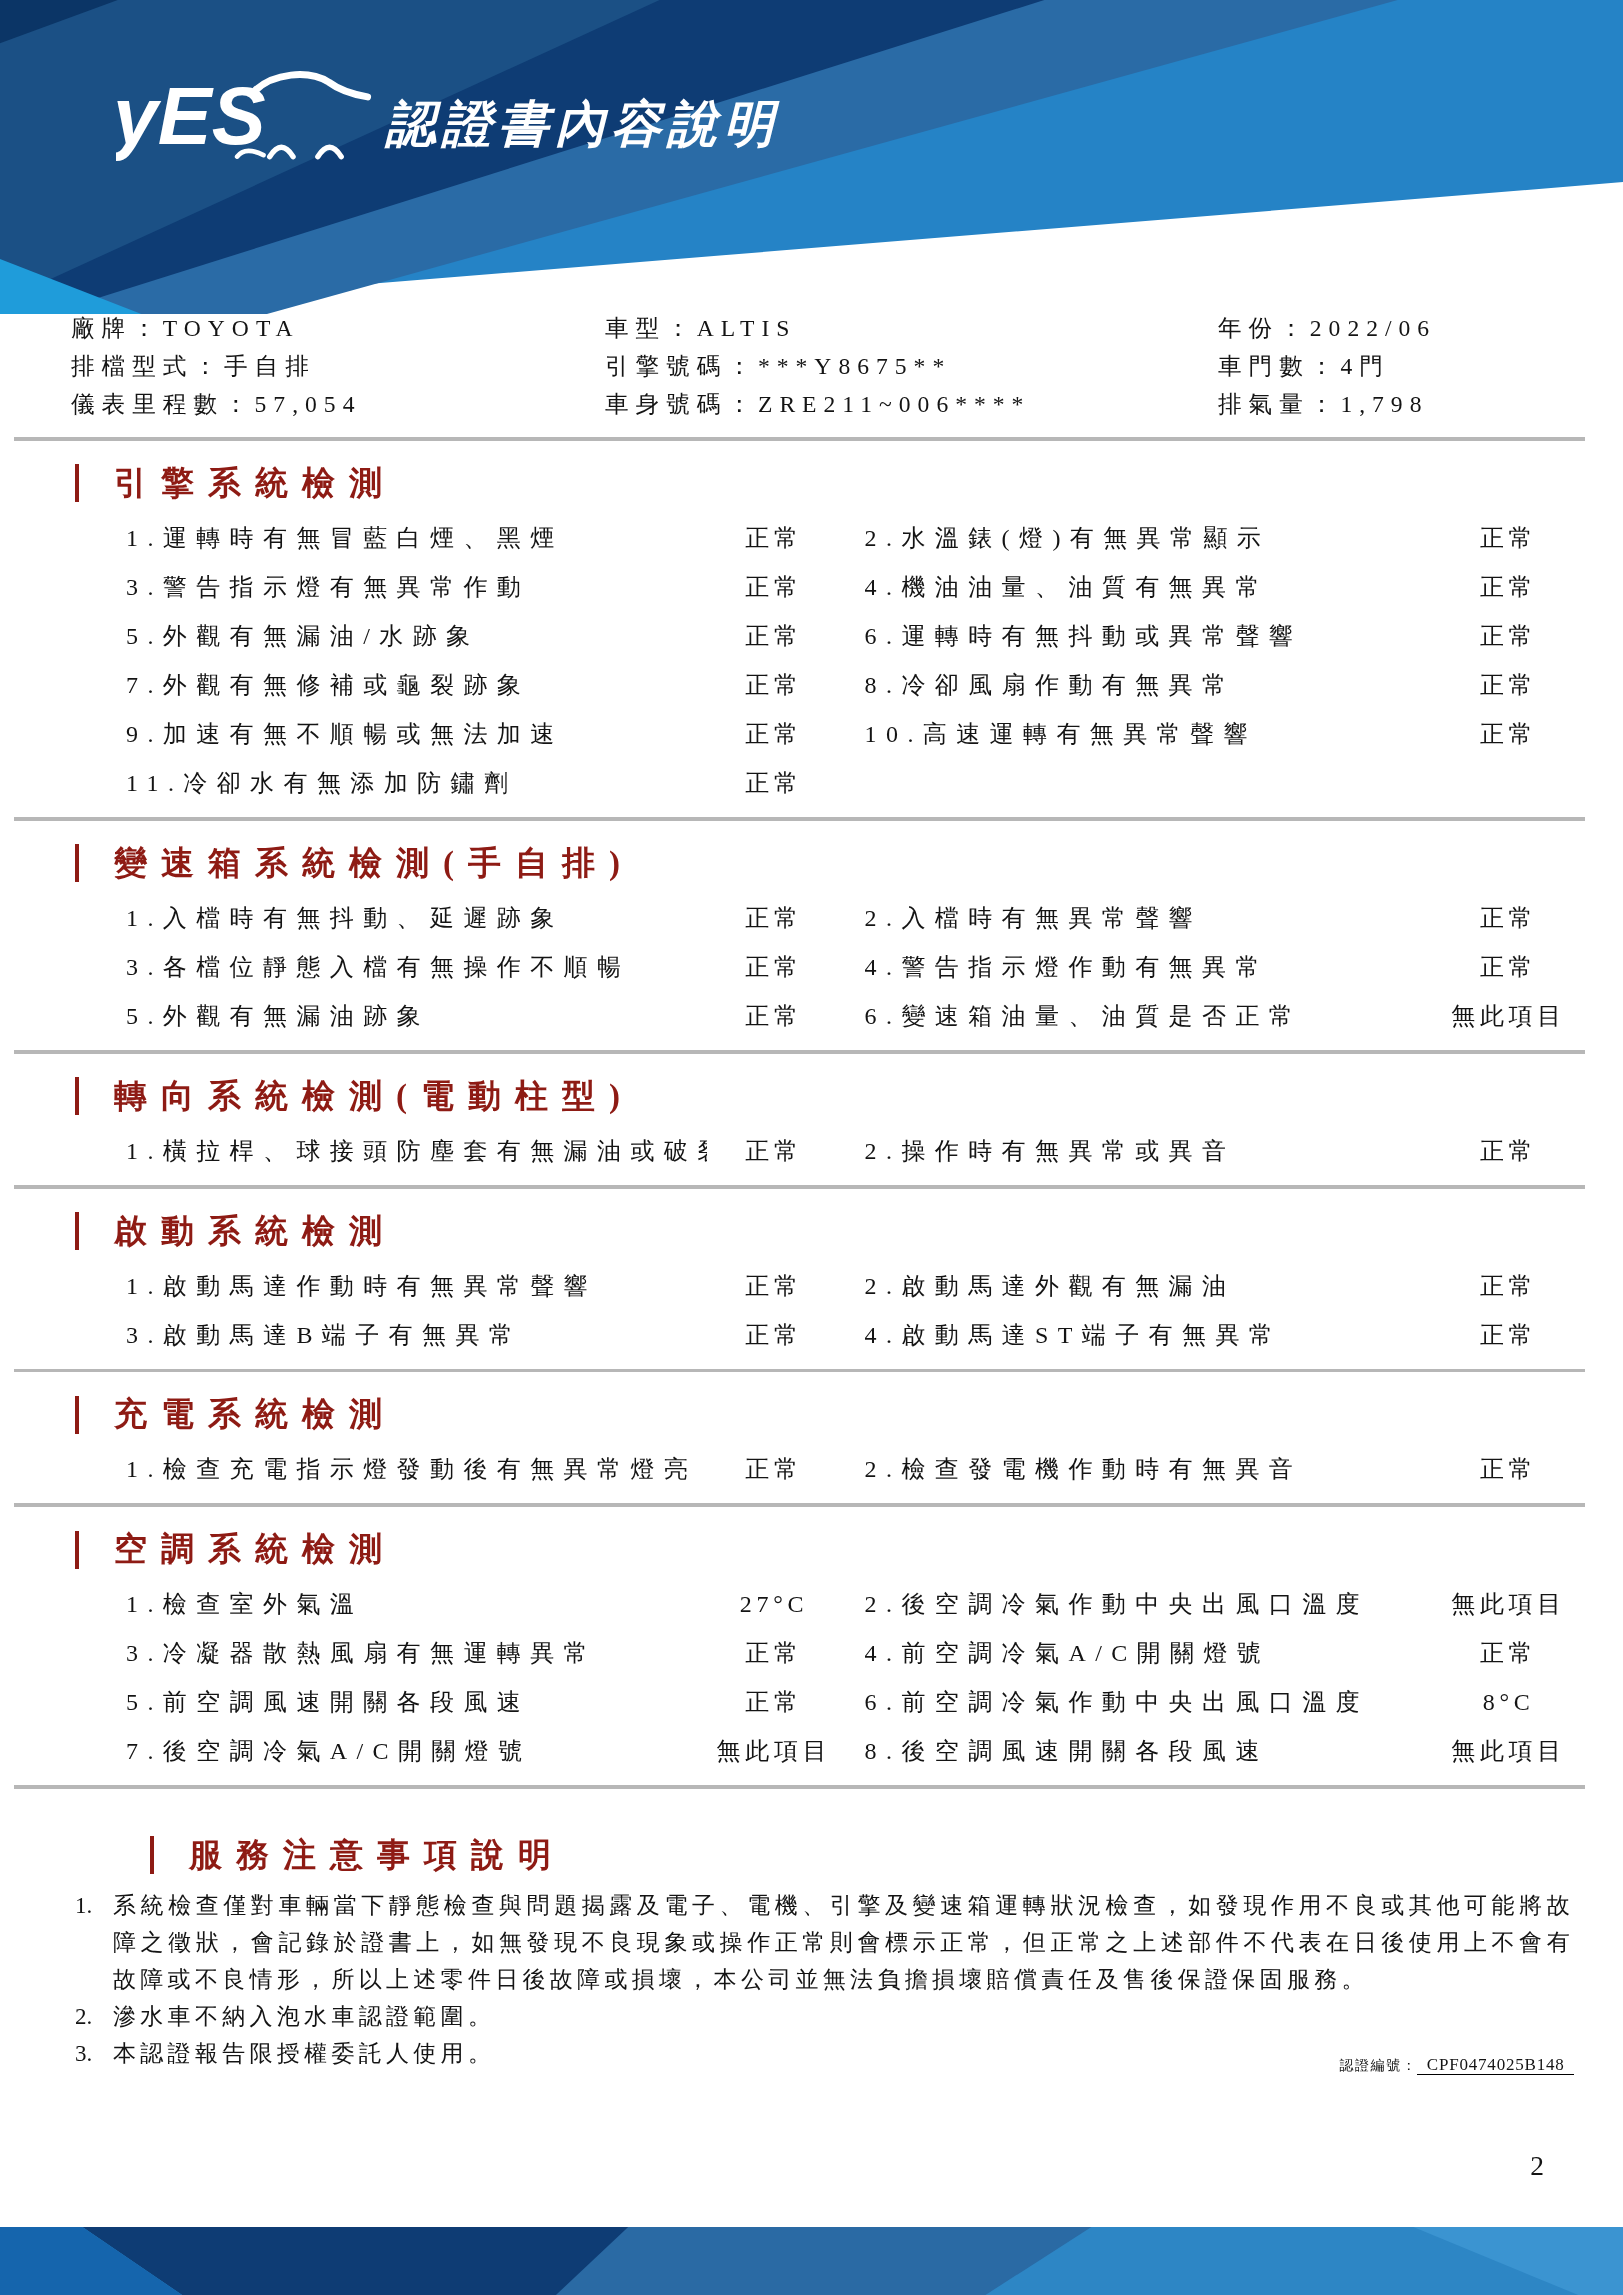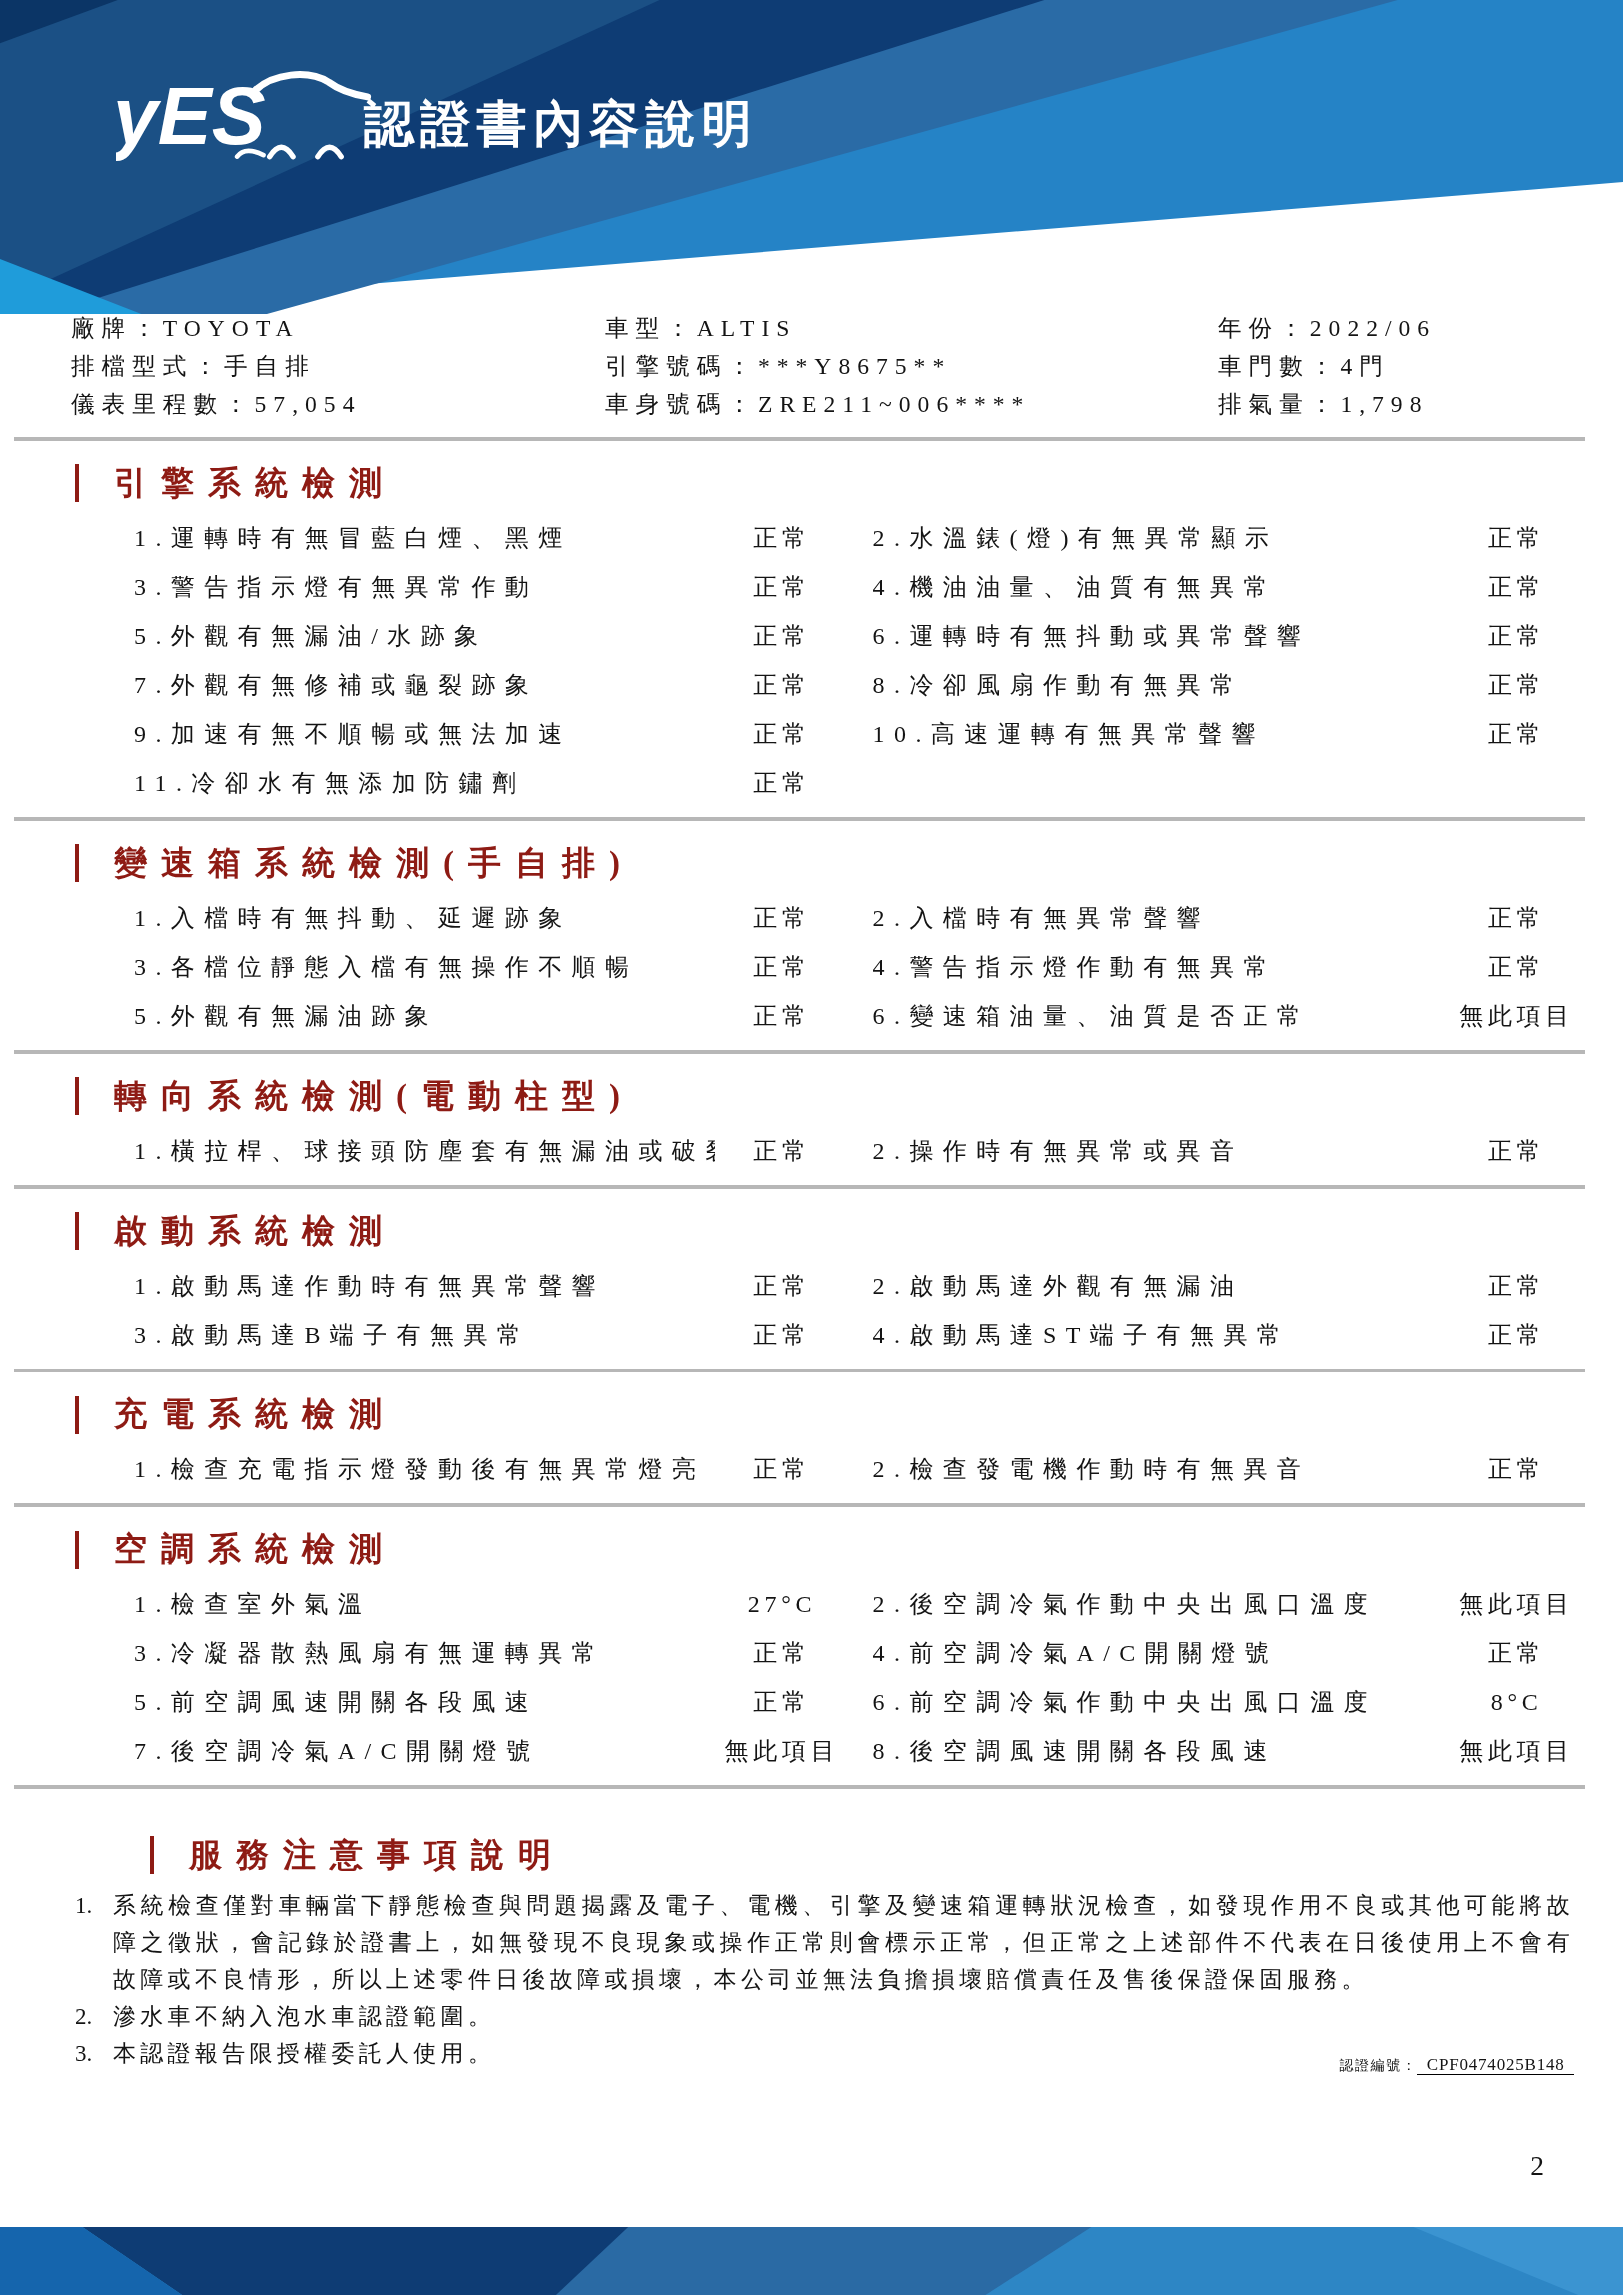--- a/index.html
+++ b/index.html
@@ -5,36 +5,36 @@
   html,body{margin:0;padding:0;background:#e8e8e8;}
   #page{
     position:relative;width:1623px;height:2295px;background:#fff;overflow:hidden;
     font-family:"Liberation Serif","DejaVu Serif",serif;color:#141414;
   }
   
   .header{position:absolute;top:0;left:0;width:1623px;height:314px;}
   .header svg.bg{position:absolute;top:0;left:0;width:100%;height:100%;display:block;}
   .logo{position:absolute;left:116px;top:63px;width:264px;height:105px;}
   .page-title{
-    position:absolute;left:364px;top:91px;font-size:50px;font-weight:bold;color:#ffffff;
-    letter-spacing:6.3px;font-family:"Liberation Sans","DejaVu Sans",sans-serif;white-space:nowrap;
+    position:absolute;left:386px;top:91px;font-size:50px;font-weight:bold;color:#ffffff;
+    letter-spacing:6.3px;font-family:"Liberation Sans","DejaVu Sans",sans-serif;white-space:nowrap;font-style:italic;
   }
   
   .info{position:absolute;top:300px;left:0;width:1623px;
     display:grid;grid-template-columns:534px 613px 1fr;
     padding:9.4px 47px 0 71px;box-sizing:border-box;}
   .info-col div{height:38px;line-height:38px;font-size:23.6px;letter-spacing:7px;white-space:nowrap;}
   
   .divider{height:3.9px;background:#b7b7b7;margin:0 38px 0 14px;}
   
   main{position:absolute;top:437px;left:0;width:1623px;}
   .sec-head{display:flex;align-items:center;height:38px;margin:23.6px 0 0 75px;gap:13px;}
   .sec-bar{width:3.9px;height:38px;background:#8e1b14;margin-right:22px;flex:0 0 auto;}
   .sec-title{font-size:33px;color:#8e1b14;font-weight:600;letter-spacing:14px;white-space:nowrap;}
-  .rows{margin-top:11px;padding-left:8px;}
+  .rows{margin-top:11px;}
   .row{display:grid;grid-template-columns:581px 134px 23.6px 577px 134px;
     padding-left:126px;height:49px;align-items:center;font-size:24px;}
   .row .item{letter-spacing:9.4px;white-space:nowrap;overflow:hidden;}
   .row .res{text-align:center;letter-spacing:4.7px;white-space:nowrap;}
   .section{padding-bottom:9.4px;}
   
   .notes{position:relative;padding:23.6px 49px 6.3px 75px;}
   .note-list{margin-top:12.6px;}
   .note-row{display:flex;align-items:flex-start;}
   .note-num{width:38px;flex:0 0 auto;font-size:23px;line-height:37px;}

